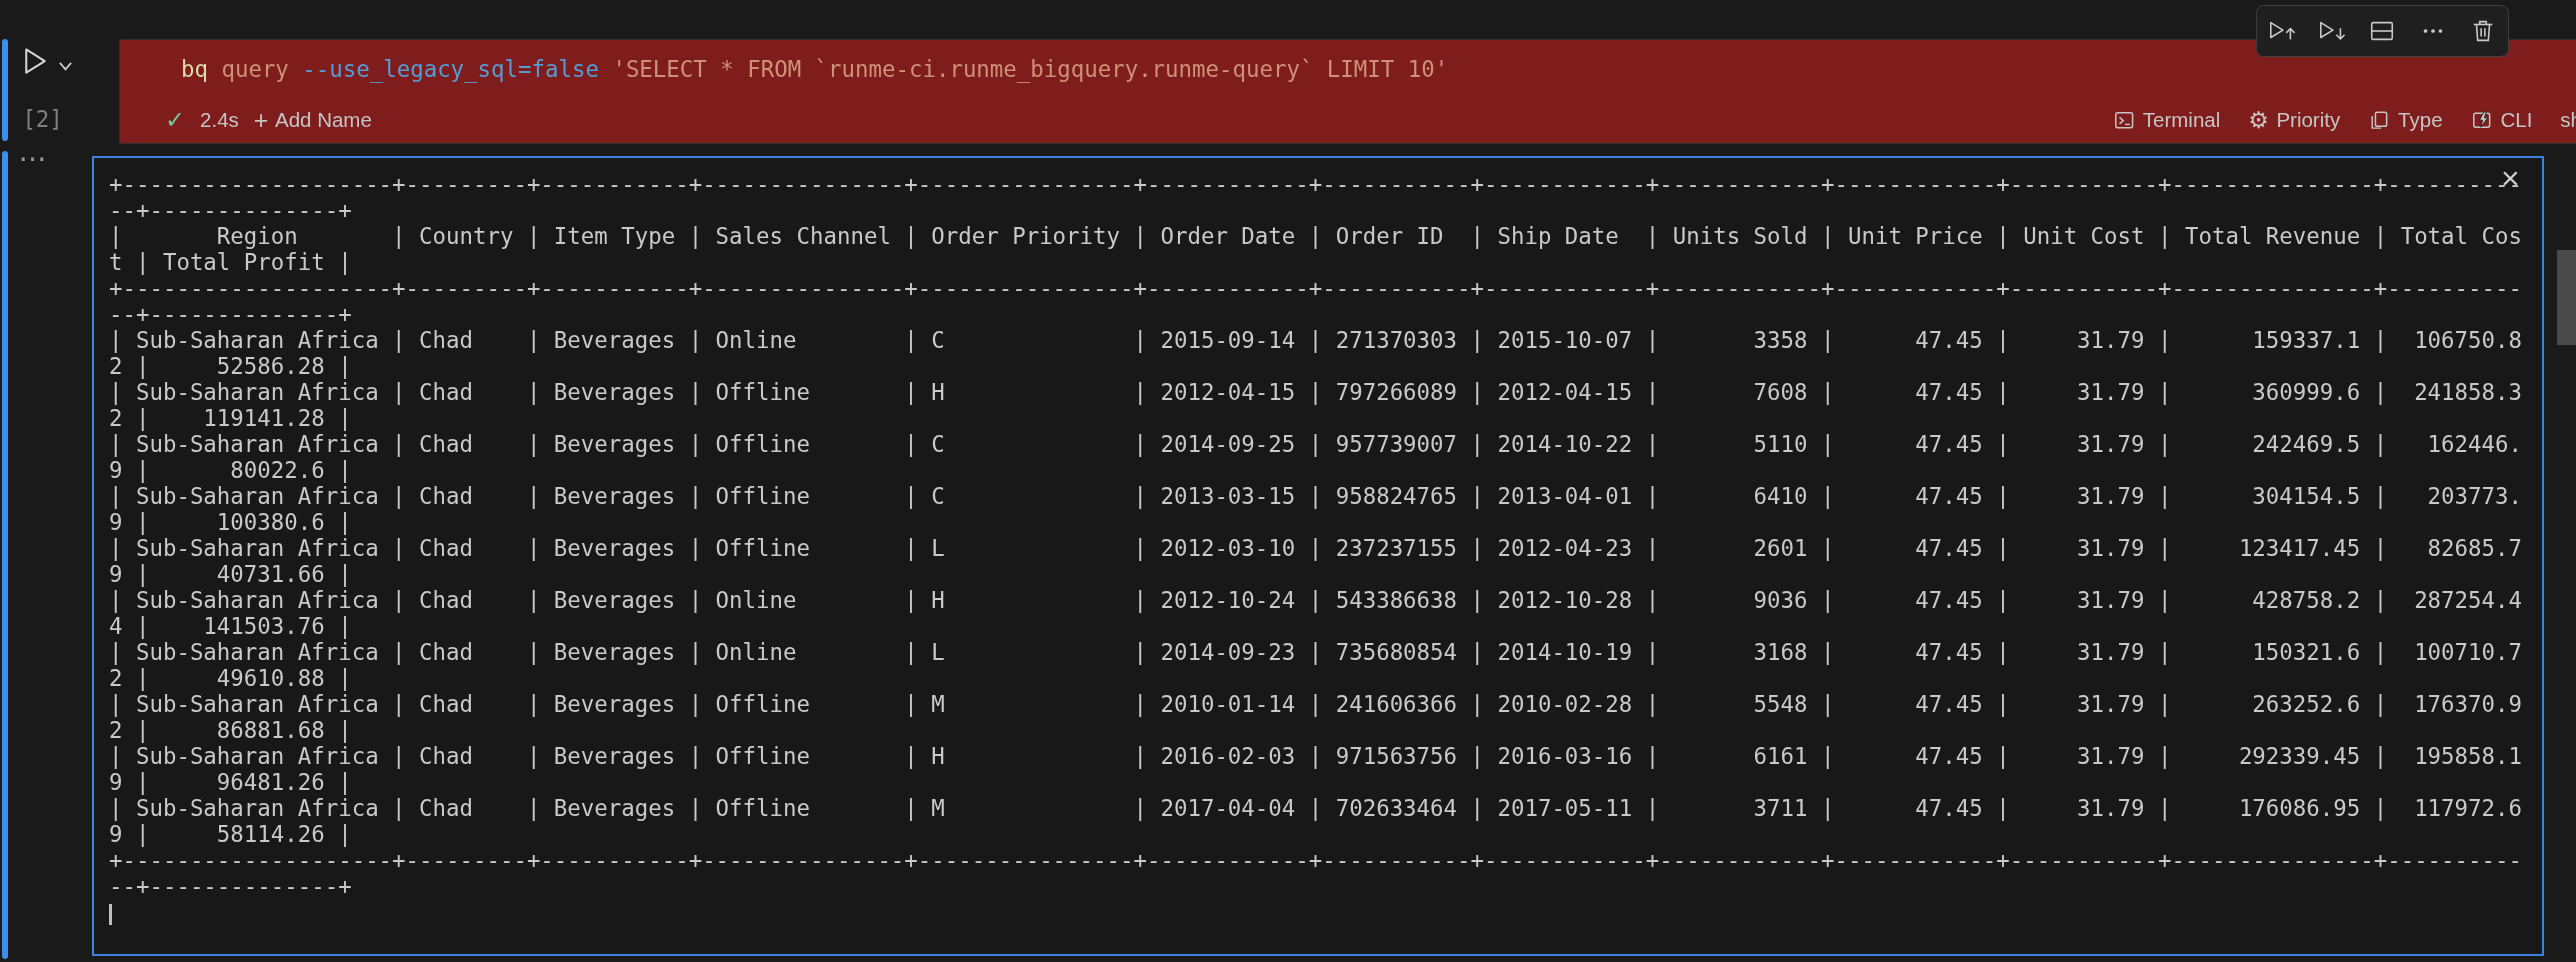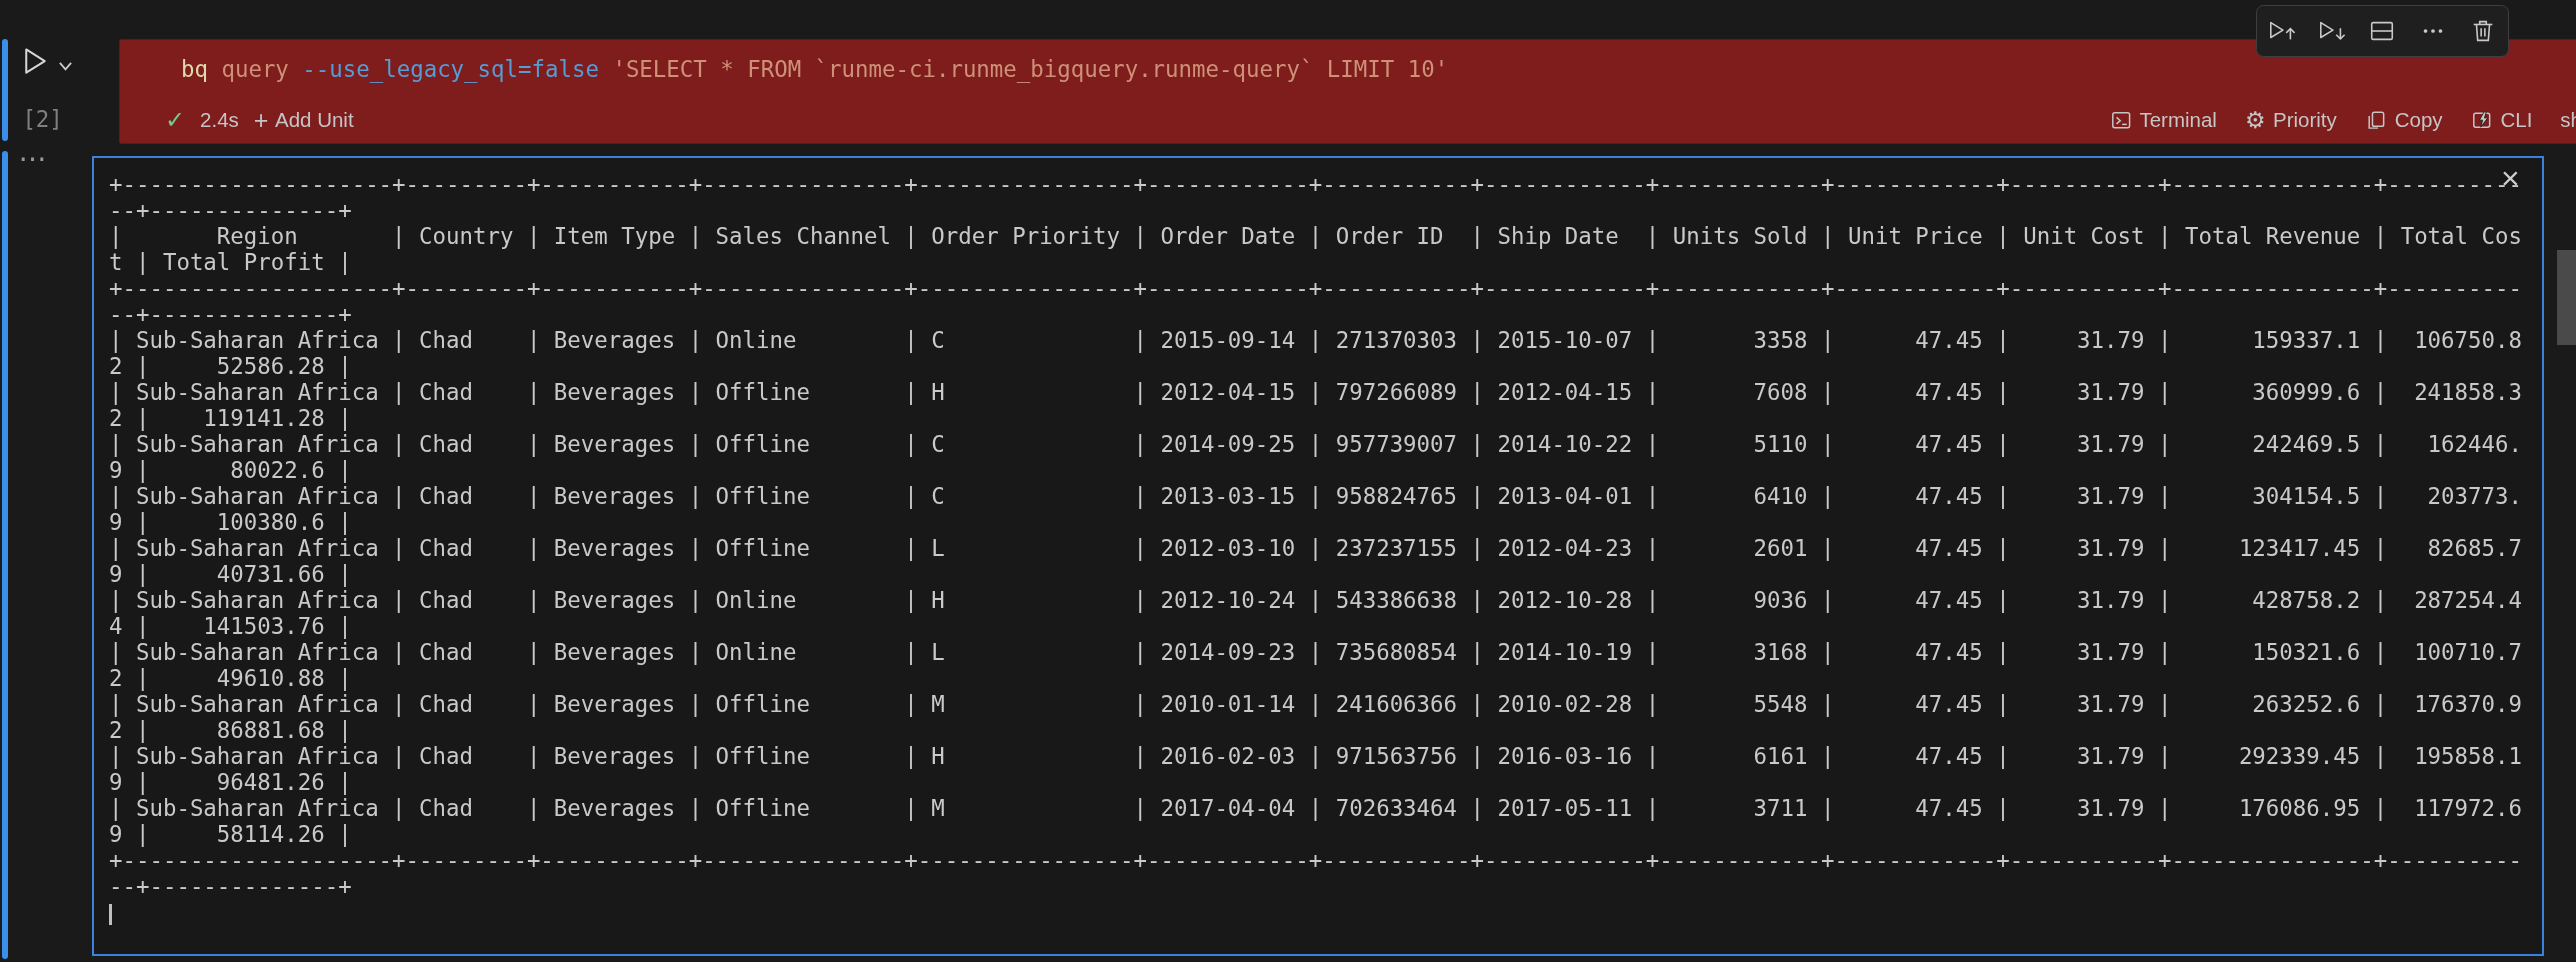--- a/index.html
+++ b/index.html
@@ -120,42 +120,42 @@
 </div>
 
 <div class="cell-box">
   <div class="code-line" id="cmd"><span style="color: rgb(220, 220, 170);">bq</span><span style="color: rgb(206, 145, 120);"> query</span><span style="color: rgb(86, 156, 214);"> --use_legacy_sql=false</span><span style="color: rgb(206, 145, 120);"> 'SELECT * FROM `runme-ci.runme_bigquery.runme-query` LIMIT 10'</span></div>
   <div class="status-row">
     <div class="status-left">
       <span class="check">✓</span>
       <span>2.4s</span>
       <span class="add-name">
         <span class="plus">+</span>
-        <span>Add Unit</span>
+        <span>Add Name</span>
       </span>
     </div>
     <div class="status-right">
       <span class="ritem">
         <svg width="22.4" height="22.4" viewBox="0 0 24 24">
             <rect x="3" y="4" width="18" height="16" rx="2"></rect>
             <path d="M7 9 l4 3.5 L7 16"></path>
             <path d="M13 16.5 h5"></path>
           </svg>
         <span>Terminal</span>
       </span>
       <span class="ritem">
         <span class="gear">⚙</span>
         <span>Priority</span>
       </span>
       <span class="ritem">
         <svg width="22.4" height="22.4" viewBox="0 0 24 24">
             <rect x="8" y="3.5" width="12" height="15" rx="2"></rect>
             <path d="M4.5 7.5 v13 h9.5"></path>
           </svg>
-        <span>Copy</span>
+        <span>Type</span>
       </span>
       <span class="ritem">
         <svg width="22.4" height="22.4" viewBox="0 0 24 24">
             <rect x="3" y="4.5" width="17" height="15" rx="2"></rect>
             <path d="M14 3 L9 12 h3.4 L10.5 19.5 L18 9.5 h-3.6 L16.5 3 Z" fill="#c5c5c5" stroke="#1f1f1f" stroke-width="1"></path>
           </svg>
         <span>CLI</span>
       </span>
       <span class="ritem">
         <span>sh</span>

